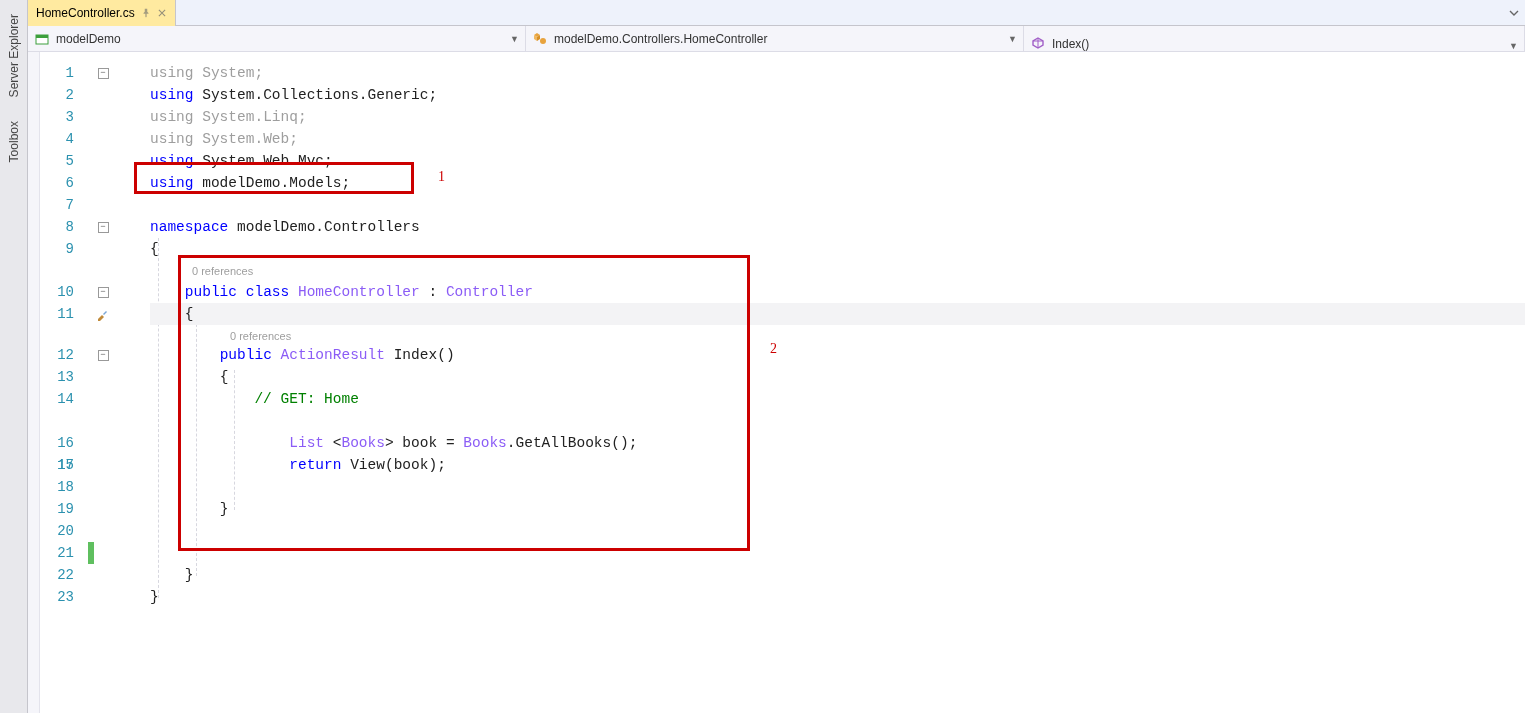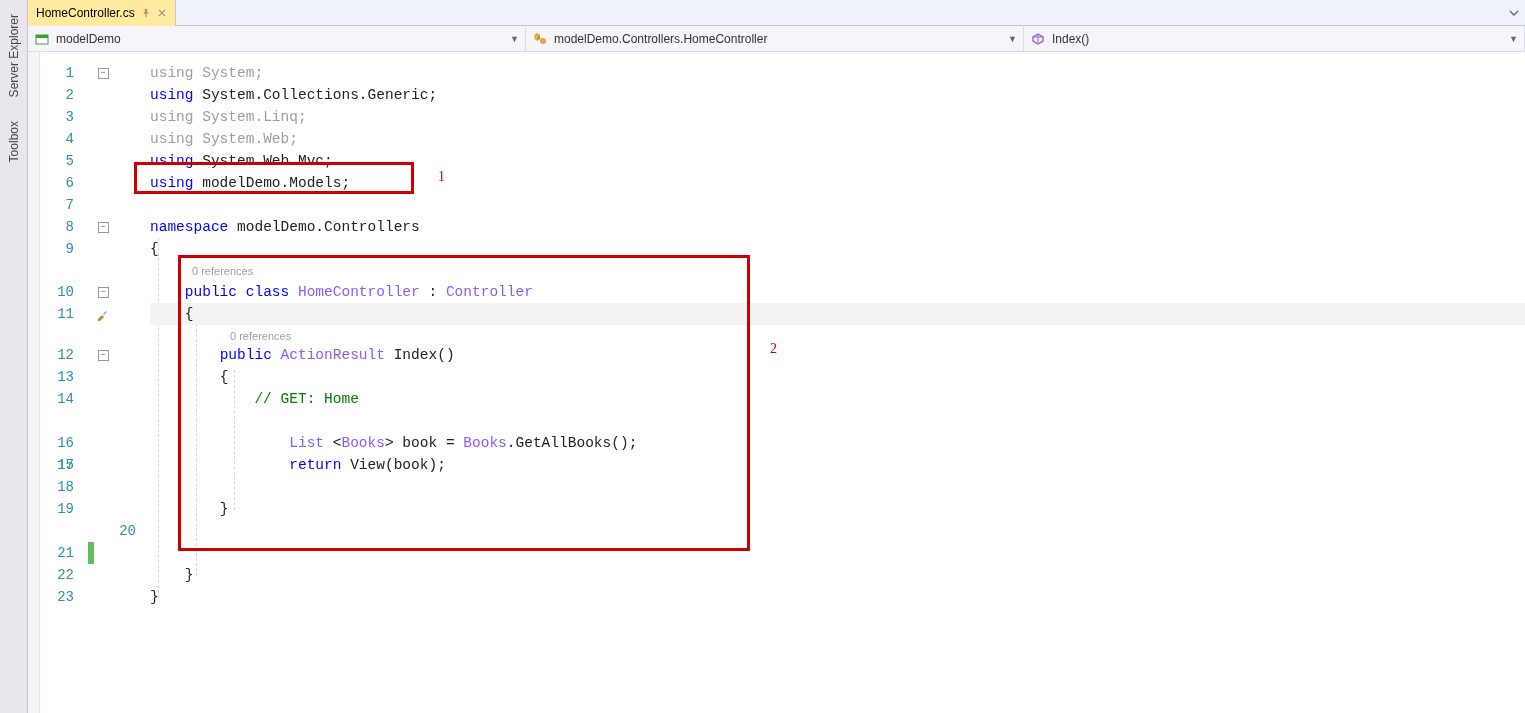--- a/index.html
+++ b/index.html
@@ -17,21 +17,21 @@
   .doc-tab { display:flex; align-items:center; gap:6px; padding:13px 8px; font-size:12px; background:#ffeaa0; border-right:1px solid #c5c5cc; cursor:pointer; }
   .doc-tab .pin { width:10px; height:10px; opacity:.6; }
   .doc-tab .close { width:10px; height:10px; opacity:.7; cursor:pointer; }
   .doc-tabs .chevron { margin-left:auto; width:22px; display:flex; align-items:center; justify-content:center; color:#888; cursor:pointer; }
 
   
   .nav-bar { height:26px; background:#f5f5fa; border-bottom:1px solid #dcdce6; display:flex; align-items:stretch; font-size:12px; }
   .nav-cell { display:flex; align-items:center; padding:0 6px; gap:6px; border-right:1px solid #dcdce6; cursor:pointer; min-width:0; }
   .nav-cell.proj { width:498px; }
   .nav-cell.cls  { width:498px; }
-  .nav-cell.mem  { flex:1; }
+  .nav-cell.mem  { flex:1;align-items:flex-end; }
   .nav-cell .icon-slot { width:16px; height:16px; display:flex; align-items:center; justify-content:center; }
   .nav-cell .label { flex:1; white-space:nowrap; overflow:hidden; text-overflow:ellipsis; color:#333; }
   .nav-cell .dd { color:#666; font-size:9px; }
 
   
   .editor { flex:1; display:flex; position:relative; font-family: Consolas, 'Courier New', monospace; font-size:14.5px; line-height:22px; }
   .margin-strip { width:12px; background:#f5f5fa; border-right:1px solid #e3e3ec; }
   .gutter { width:110px; background:#fff; border-right:0; position:relative; }
   .code-area { flex:1; position:relative; background:#fff; }
   .ln { width:48px; text-align:right; padding-right:14px; color:#2b91af; font-size:14px; user-select:none; }
@@ -220,21 +220,21 @@
           <div style="position: absolute; left: 0px; right: 0px; top: 424px; height: 22px; display: flex; align-items: center;">
             <div class="ln">18</div>
             <div class="change-bar"></div>
             <div class="fold-col"></div>
           </div>
           <div style="position: absolute; left: 0px; right: 0px; top: 446px; height: 22px; display: flex; align-items: center;">
             <div class="ln">19</div>
             <div class="change-bar"></div>
             <div class="fold-col"></div>
           </div>
-          <div style="position: absolute; left: 0px; right: 0px; top: 468px; height: 22px; display: flex; align-items: flex-end; flex-direction: column;">
+          <div style="position: absolute; left: 0px; right: 0px; top: 468px; height: 22px; display: flex; align-items: flex-start; flex-direction: column;">
             <div class="ln">20</div>
             <div class="change-bar"></div>
             <div class="fold-col"></div>
           </div>
           <div style="position: absolute; left: 0px; right: 0px; top: 490px; height: 22px; display: flex; align-items: center;">
             <div class="ln">21</div>
             <div class="change-bar green"></div>
             <div class="fold-col"></div>
           </div>
           <div style="position: absolute; left: 0px; right: 0px; top: 512px; height: 22px; display: flex; align-items: center;">

